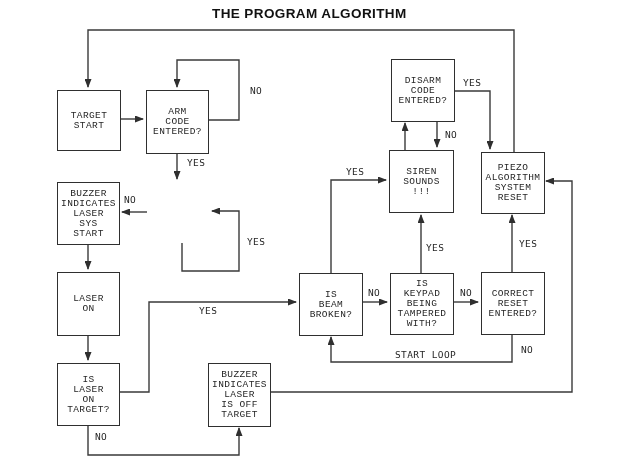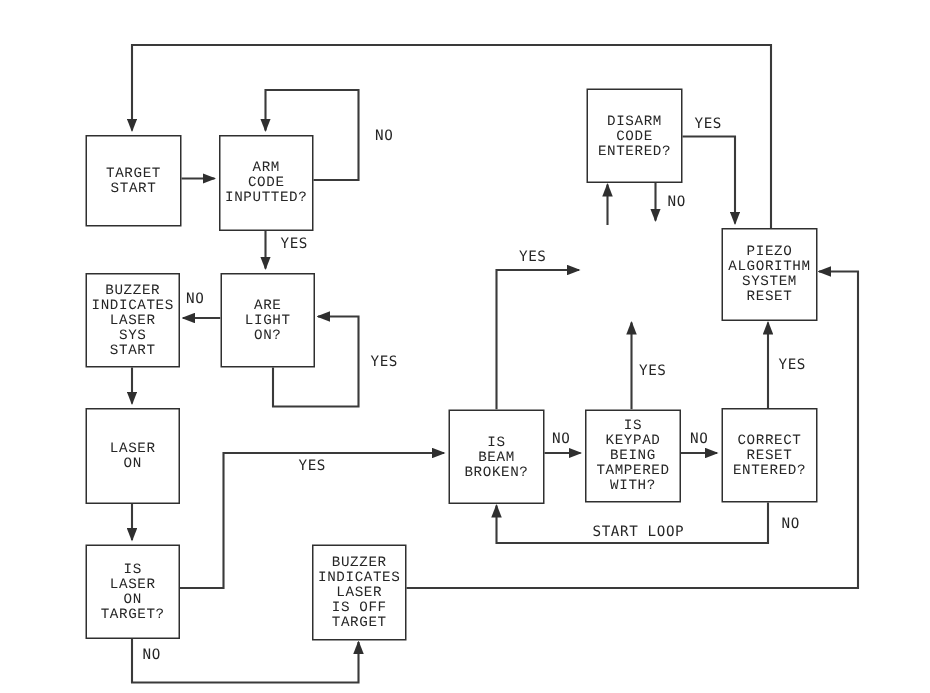--- a/index.html
+++ b/index.html
@@ -46,20 +46,21 @@
     letter-spacing:0.4px;
     color:#262626;
     white-space:pre;
   }
 </style>
 </head>
 <body>
 
 <div id="stage">
 
+  <div class="title">THE PROGRAM ALGORITHM</div>
 
   <svg class="wires" width="620" height="462" viewBox="0 0 620 462">
     <defs>
       <marker id="arr" markerUnits="userSpaceOnUse" markerWidth="9" markerHeight="7" refX="8" refY="3.5" orient="auto">
         <path d="M0,0 L9,3.5 L0,7 Z" fill="#2f2f2f"></path>
       </marker>
     </defs>
     <g fill="none" stroke="#3a3a3a" stroke-width="1.4">
       <polyline points="514,152 514,30 88,30 88,87" marker-end="url(#arr)"></polyline>
       <polyline points="119,119 143,119" marker-end="url(#arr)"></polyline>
@@ -81,24 +82,21 @@
       <polyline points="405,150 405,123" marker-end="url(#arr)"></polyline>
       <polyline points="437,120 437,147" marker-end="url(#arr)"></polyline>
       <polyline points="453,91 490,91 490,149" marker-end="url(#arr)"></polyline>
     </g>
   </svg>
 
   <div class="box" style="left:57px;top:90px;width:62px;height:59px;">TARGET
 START</div>
   <div class="box" style="left:146px;top:90px;width:61px;height:62px;">ARM
 CODE
-INPUTTED?</div>
-  <div class="box" style="left:147px;top:182px;width:61px;height:61px;">ARE
-LIGHT
-ON?</div>
+ENTERED?</div>
   <div class="box" style="left:57px;top:182px;width:61px;height:61px;">BUZZER
 INDICATES
 LASER
 SYS
 START</div>
   <div class="box" style="left:57px;top:272px;width:61px;height:62px;">LASER
 ON</div>
   <div class="box" style="left:57px;top:363px;width:61px;height:61px;">IS
 LASER
 ON
@@ -112,20 +110,23 @@
 BEAM
 BROKEN?</div>
   <div class="box" style="left:390px;top:273px;width:62px;height:60px;">IS
 KEYPAD
 BEING
 TAMPERED
 WITH?</div>
   <div class="box" style="left:481px;top:272px;width:62px;height:61px;">CORRECT
 RESET
 ENTERED?</div>
+  <div class="box" style="left:389px;top:150px;width:63px;height:61px;">SIREN
+SOUNDS
+!!!</div>
   <div class="box" style="left:391px;top:59px;width:62px;height:61px;">DISARM
 CODE
 ENTERED?</div>
   <div class="box" style="left:481px;top:152px;width:62px;height:60px;">PIEZO
 ALGORITHM
 SYSTEM
 RESET</div>
 
   <span class="elabel" style="left:250px;top:86px;">NO</span>
   <span class="elabel" style="left:187px;top:158px;">YES</span>

